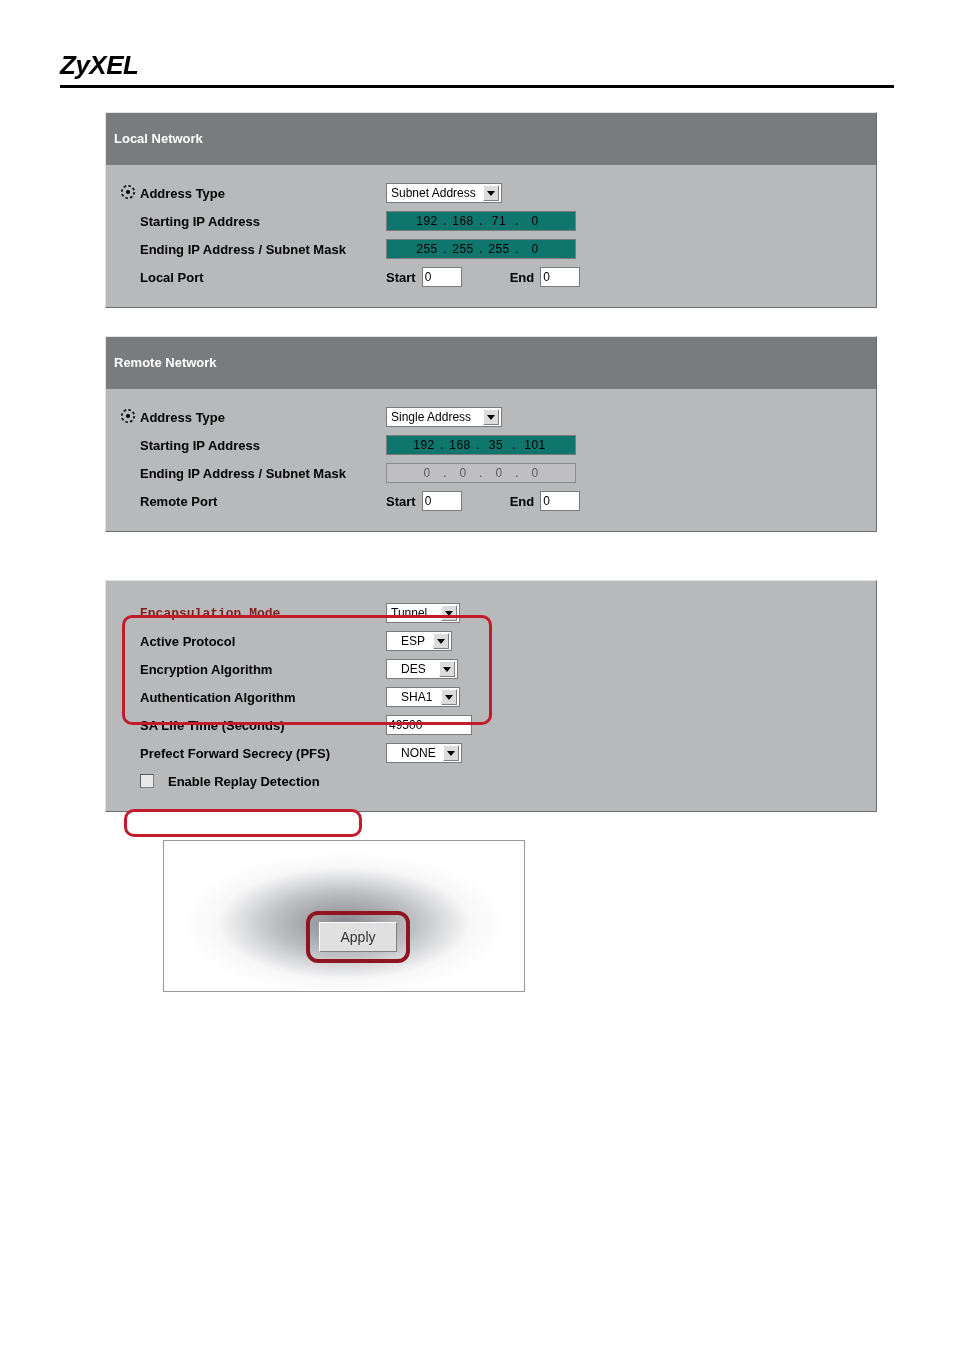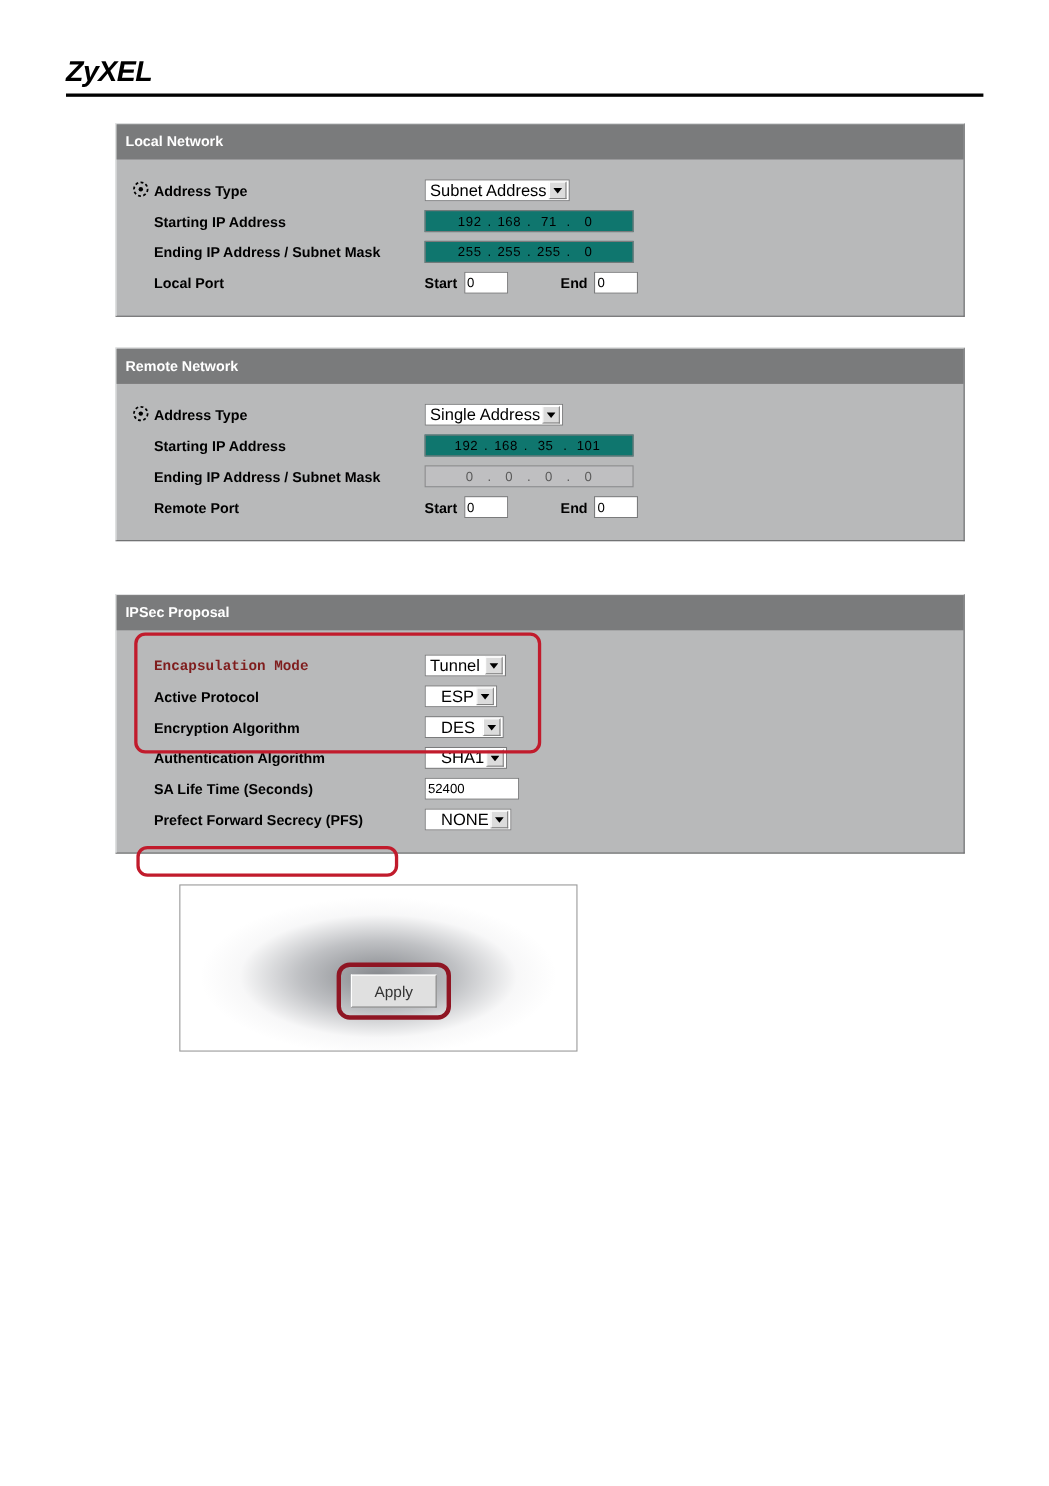--- a/index.html
+++ b/index.html
@@ -36,21 +36,21 @@
     border: 1px solid #e2e3e4;
     border-right-color: #6b6c6d;
     border-bottom-color: #6b6c6d;
     margin-bottom: 28px;
     position: relative;
   }
   .panel-title {
     background: #7a7b7c;
     color: #fff;
     font-weight: bold;
-    padding: 6px 8px;
+    padding: 16px 8px;
     height: 20px;
     line-height: 20px;
     font-size: 13px;
   }
   .panel-body {
     padding: 14px 6px 16px 10px;
   }
 
   .row {
     display: flex;
@@ -62,21 +62,21 @@
     width: 246px;
     font-weight: bold;
     color: #000;
     font-size: 13px;
   }
   .value-cell { display:flex; align-items:center; gap:4px; }
 
   .select-like {
     display:inline-flex; align-items:center;
     background:#fff; border:1px solid #7a7b7c;
-    height:20px; font-size:15px; padding:0 2px 0 4px;
+    height:20px; font-size:12px; padding:0 2px 0 4px;
     box-sizing:border-box;
   }
   .select-like .sel-text { min-width: 90px; }
   .select-like.small .sel-text { min-width: 44px; margin-left: 10px; }
   .select-like.mid .sel-text { min-width: 48px; }
   .select-btn {
     width:16px; height:16px;
     background:#dcdcdc;
     border:1px solid #808080;
     border-top-color:#fff; border-left-color:#fff;
@@ -311,21 +311,20 @@
             <span class="port-label">End</span>
             <span class="num-box">0</span>
           </div>
         </div>
       </div>
     </div>
 
     <div style="height:20px;"></div>
 
     <div class="panel" style="position:relative;">
-      <div class="panel-title">IPSec Proposal</div>
       <div class="panel-body" style="padding-top:18px;">
 
         <div class="row">
           <div class="icon-cell"></div>
           <div class="label-cell" style="color:#7f1d1d;font-family:Liberation Mono, monospace;">Encapsulation Mode</div>
           <div class="value-cell">
             <div class="select-like mid">
               <span class="sel-text">Tunnel</span>
               <span class="select-btn">
                   <svg width="8" height="8" viewBox="0 0 8 8">
@@ -378,39 +377,47 @@
                   </svg>
                 </span>
             </div>
           </div>
         </div>
 
         <div class="row">
           <div class="icon-cell"></div>
           <div class="label-cell">SA Life Time (Seconds)</div>
           <div class="value-cell">
-            <span class="wide-box">52400</span>
+            <span class="wide-box">49500</span>
           </div>
         </div>
 
         <div class="row">
           <div class="icon-cell"></div>
           <div class="label-cell">Prefect Forward Secrecy (PFS)</div>
           <div class="value-cell">
             <div class="select-like small">
               <span class="sel-text" style="min-width:40px;">NONE</span>
               <span class="select-btn">
                   <svg width="8" height="8" viewBox="0 0 8 8">
                     <polygon points="0,2 8,2 4,7" fill="#000"></polygon>
                   </svg>
                 </span>
             </div>
           </div>
         </div>
 
+        <div class="row">
+          <div class="icon-cell"></div>
+          <div class="value-cell" style="margin-left:0;">
+            <span class="checkbox"></span>
+            <span style="width:6px;"></span>
+            <span style="font-weight:bold;">Enable Replay Detection</span>
+          </div>
+        </div>
 
 
       </div>
 
       <div class="redbox" style="left:16px; top:34px; width:364px; height:104px;"></div>
       <div class="redbox" style="left:18px; top:228px; width:232px; height:22px;"></div>
     </div>
 
     <div class="apply-area">
       <div class="apply-gradient"></div>

